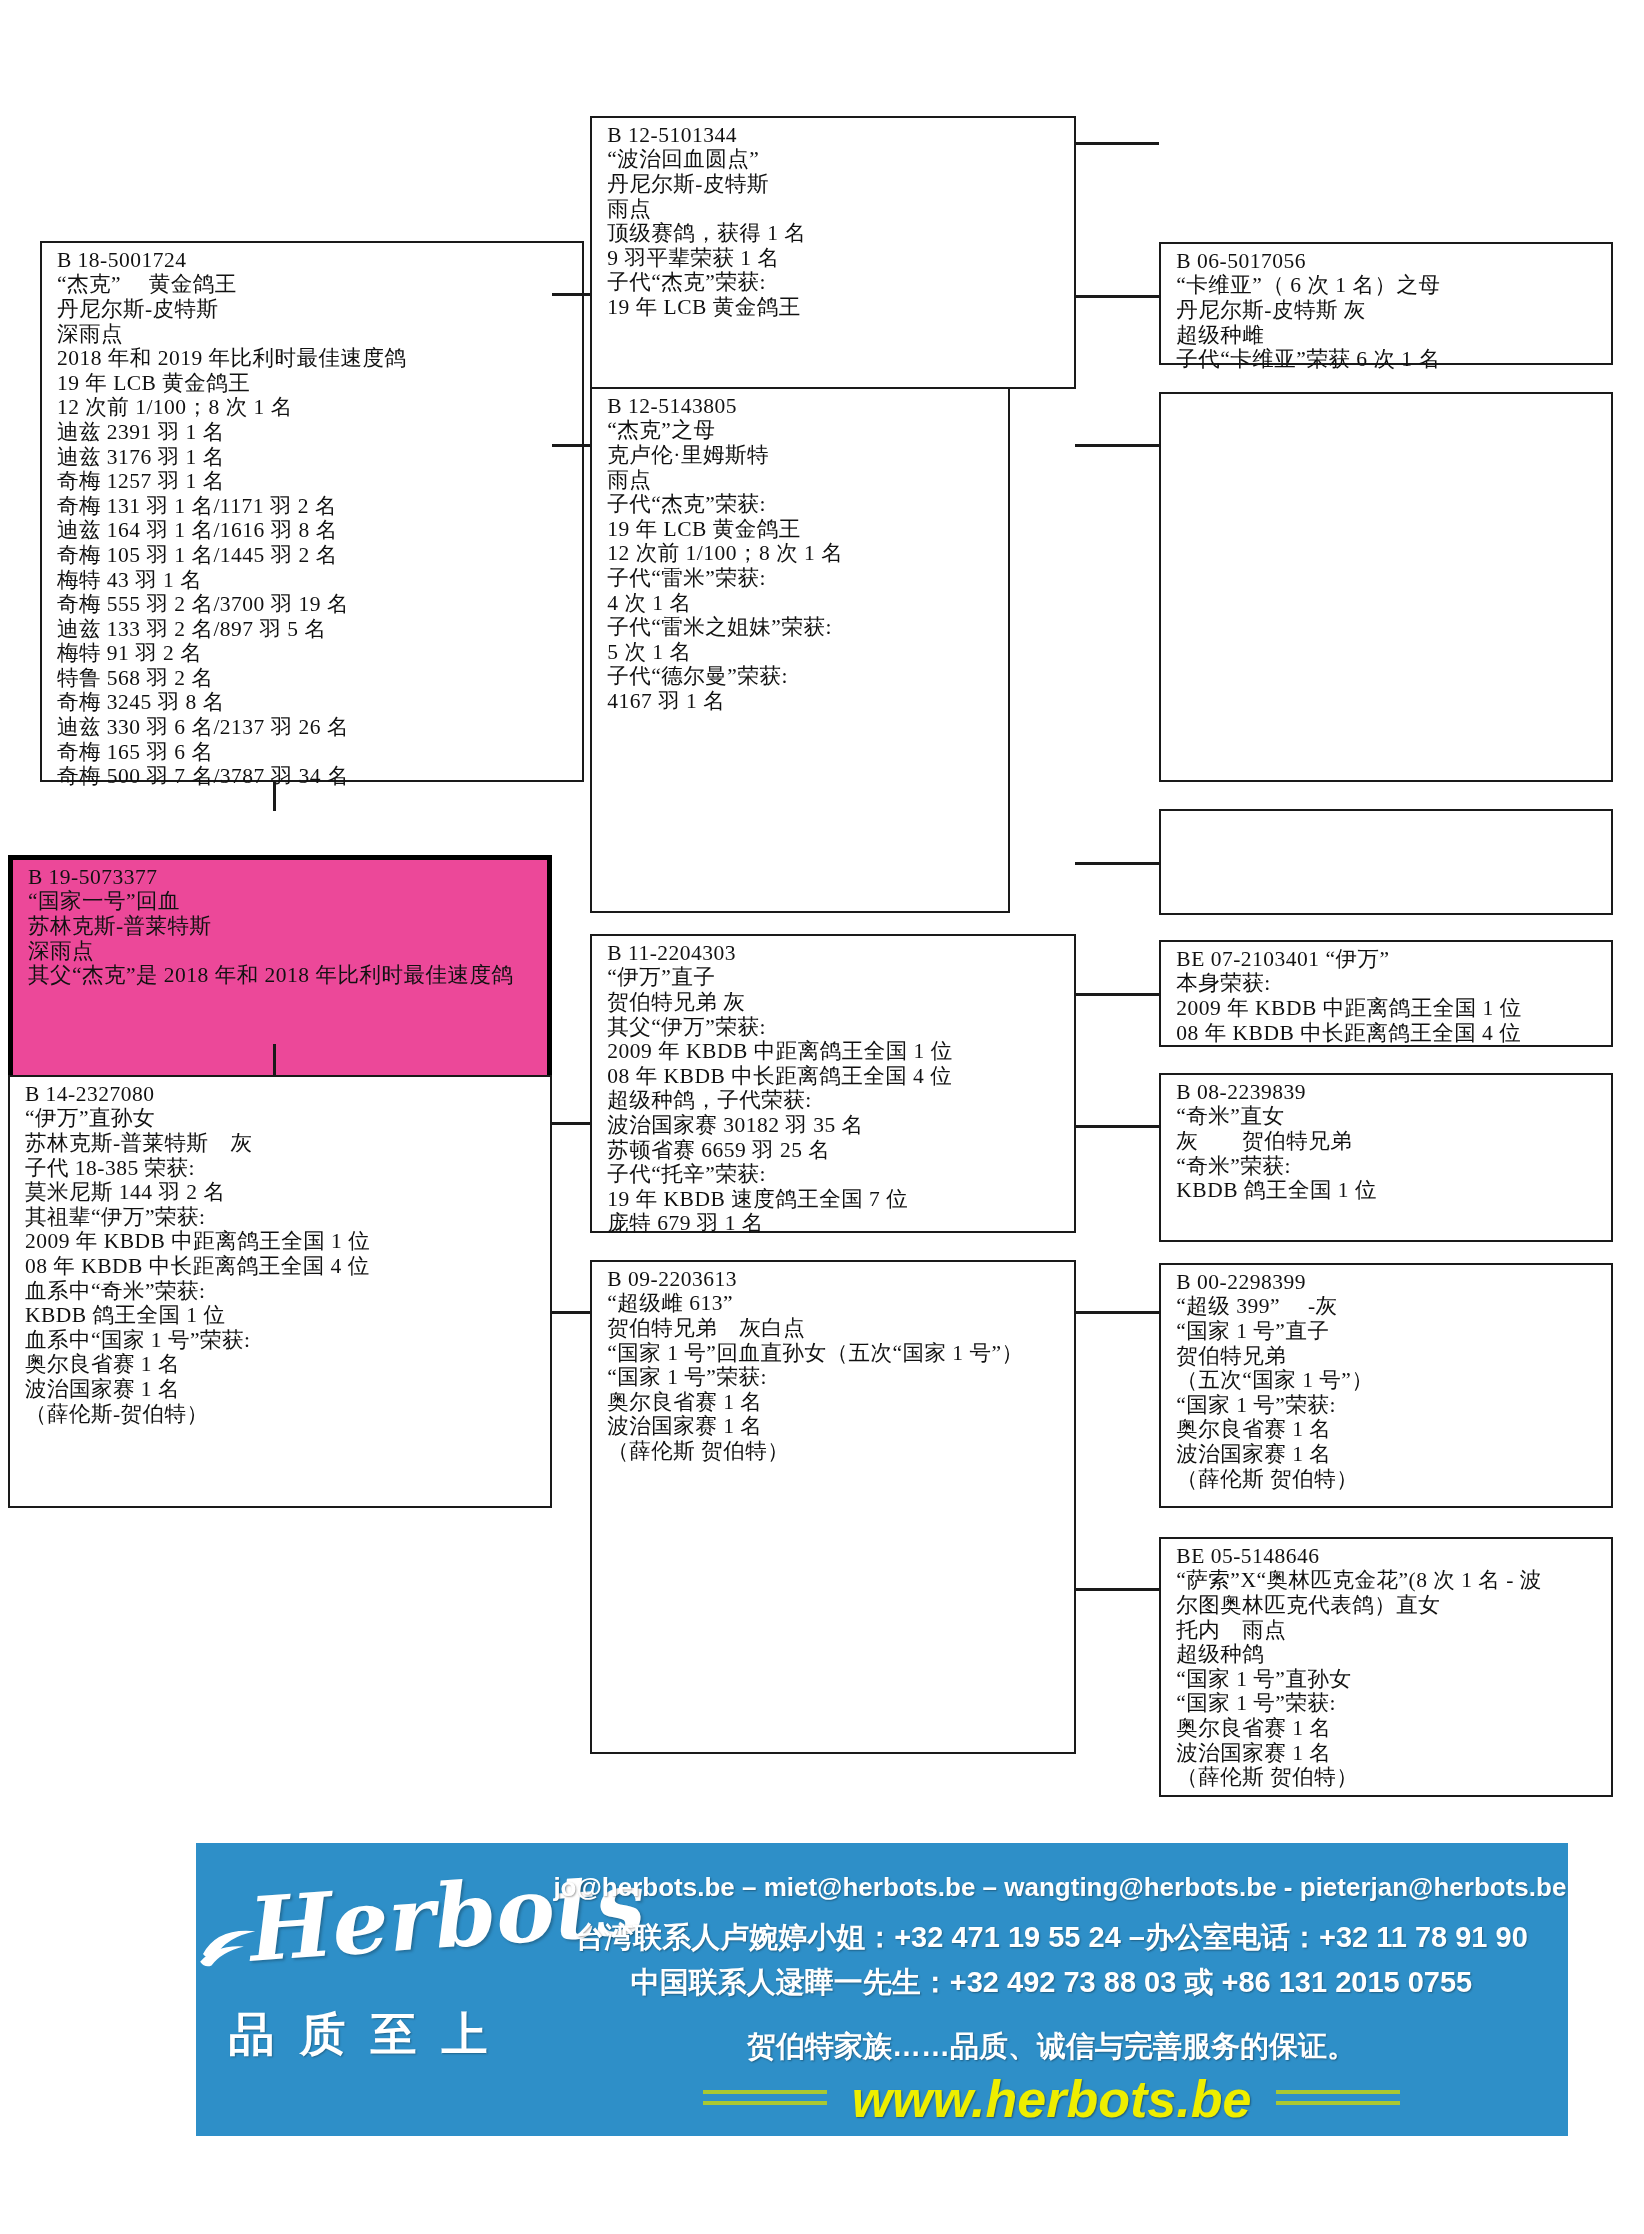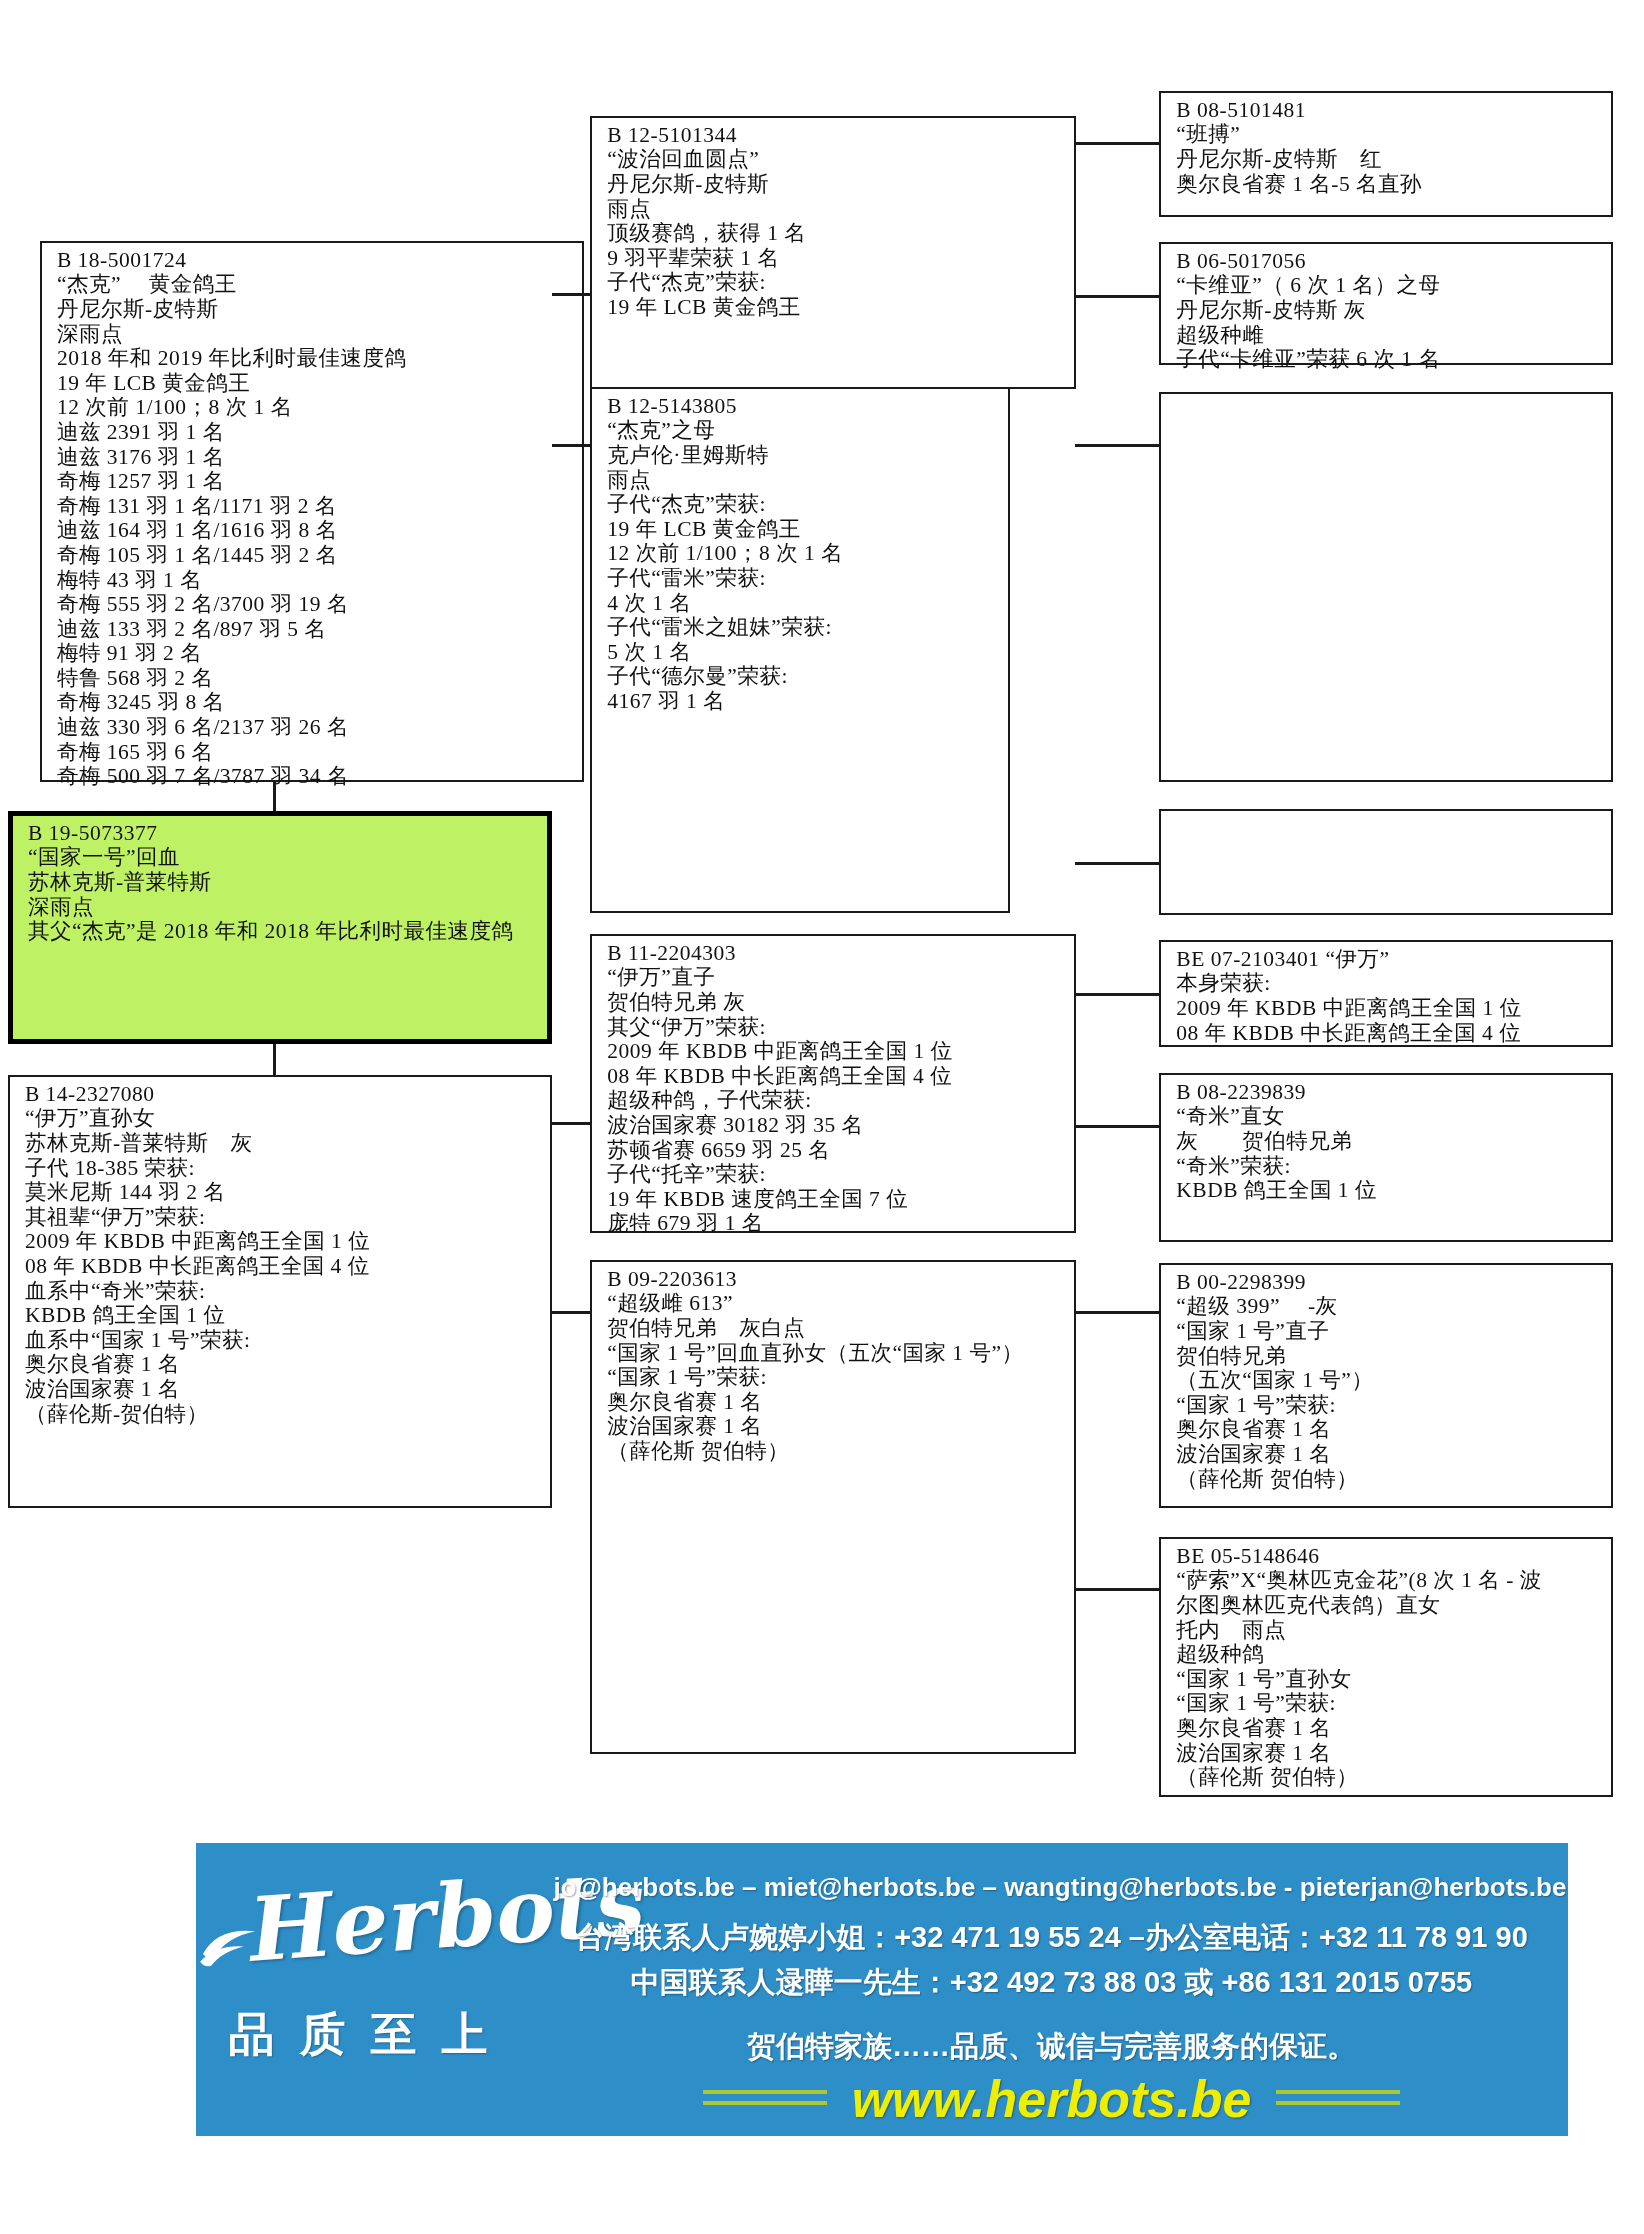--- a/index.html
+++ b/index.html
@@ -13,21 +13,22 @@
   }
   .pbox{
     position:absolute;
     border:2.9px solid #1a1a1a;
     background:#ffffff;
     box-sizing:border-box;
     padding:4.8px 9.6px 0 15.3px;
   }
   .pbox.highlight{
     border:5.7px solid #000;
-    background:#bef264;
+    background:#ec4899;
+    margin-top:44px;
   }
   .bline{
     font-size:21.5px;
     line-height:24.6px;
     white-space:nowrap;
     letter-spacing:0.5px;
   }
   .conn{
     position:absolute;
     background:#1a1a1a;
@@ -186,26 +187,20 @@
       <div class="bline">B 09-2203613</div>
       <div class="bline">“超级雌 613”</div>
       <div class="bline">贺伯特兄弟　灰白点</div>
       <div class="bline">“国家 1 号”回血直孙女（五次“国家 1 号”）</div>
       <div class="bline">“国家 1 号”荣获:</div>
       <div class="bline">奥尔良省赛 1 名</div>
       <div class="bline">波治国家赛 1 名</div>
       <div class="bline">（薛伦斯 贺伯特）</div>
     </div>
 
-  <div class="pbox" style="left:1159px;top:91px;width:454px;height:126px;">
-      <div class="bline">B 08-5101481</div>
-      <div class="bline">“班搏”</div>
-      <div class="bline">丹尼尔斯-皮特斯　红</div>
-      <div class="bline">奥尔良省赛 1 名-5 名直孙</div>
-    </div>
 
   <div class="pbox" style="left:1159px;top:242px;width:454px;height:123px;">
       <div class="bline">B 06-5017056</div>
       <div class="bline">“卡维亚”（ 6 次 1 名）之母</div>
       <div class="bline">丹尼尔斯-皮特斯 灰</div>
       <div class="bline">超级种雌</div>
       <div class="bline">子代“卡维亚”荣获 6 次 1 名</div>
     </div>
 
   <div class="pbox" style="left:1159px;top:392px;width:454px;height:390px;"></div>

